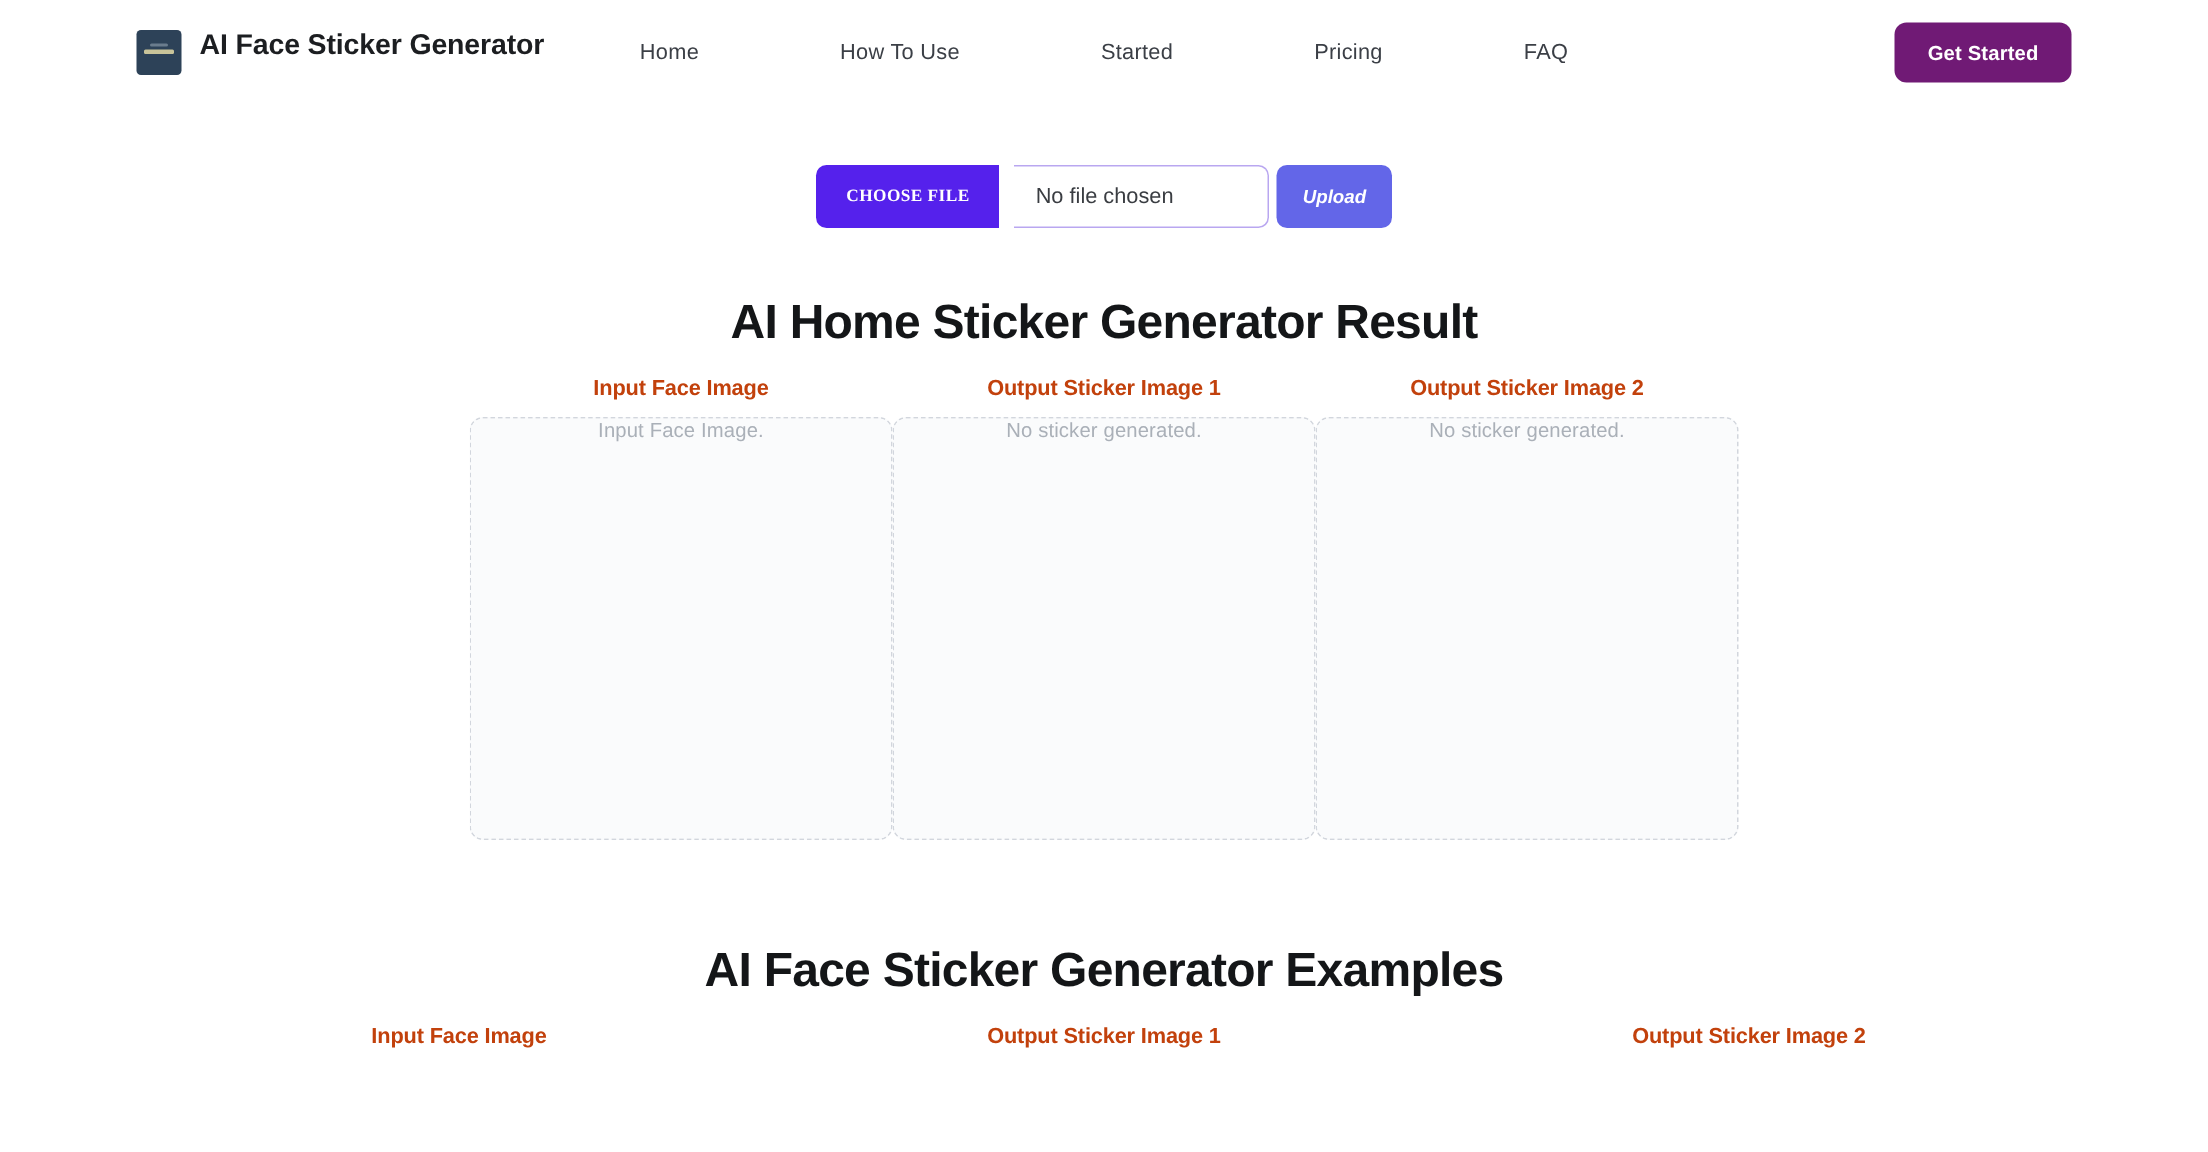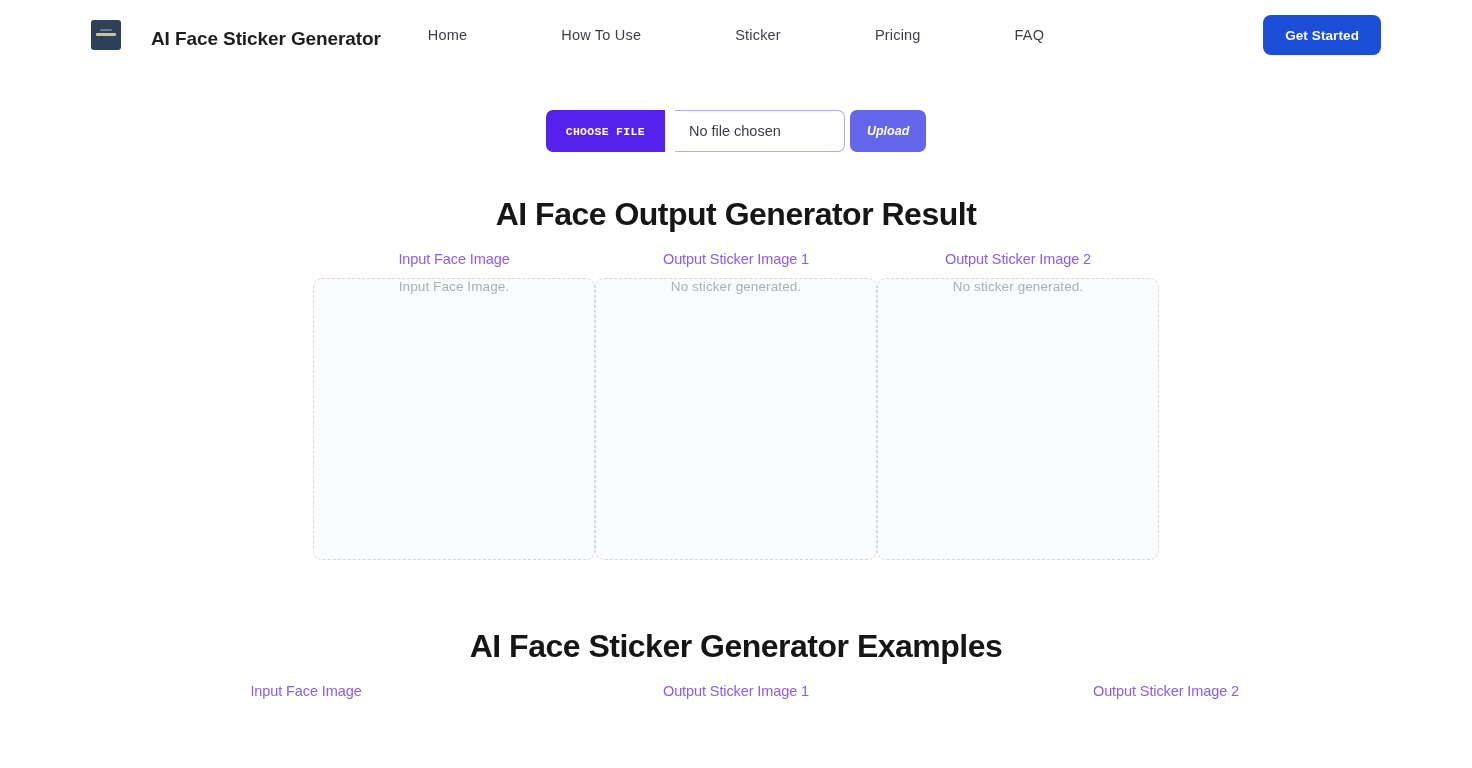--- a/index.html
+++ b/index.html
@@ -18,22 +18,22 @@
     height: 70px;
     display: flex;
     align-items: center;
     padding: 0 91px;
     background: #ffffff;
     position: relative;
   }
 
   .brand {
     display: flex;
-    align-items: flex-end;
-    gap: 30px;
+    align-items: flex-start;
+    gap: 12px;
     text-decoration: none;
     color: #1c1e21;
   }
 
   .brand-logo {
     width: 30px;
     height: 30px;
     background: #2d4258;
     border-radius: 3px;
     position: relative;
@@ -82,21 +82,21 @@
     color: #3b3f46;
     text-decoration: none;
     white-space: nowrap;
     letter-spacing: 0.2px;
   }
 
   .cta-button {
     position: absolute;
     right: 91px;
     top: 15px;
-    background: #1d4ed8;
+    background: #701a75;
     color: #ffffff;
     border: none;
     border-radius: 8px;
     height: 40px;
     padding: 0 22px;
     font-size: 13.5px;
     font-weight: bold;
     font-family: "Liberation Sans", sans-serif;
     cursor: pointer;
     letter-spacing: 0.1px;
@@ -126,21 +126,21 @@
   .file-control {
     display: flex;
     align-items: stretch;
     height: 42px;
   }
 
   .choose-file-btn {
     background: #5521ec;
     color: #ffffff;
     border: none;
-    font-family: Liberation Mono, monospace;
+    font-family: Liberation Serif, serif;
     font-size: 11.5px;
     font-weight: bold;
     letter-spacing: 0.3px;
     padding: 0 20px;
     border-radius: 7px 0 0 7px;
     cursor: pointer;
   }
 
   .file-name-field {
     width: 170px;
@@ -177,22 +177,22 @@
     margin: 18px auto 0;
     width: 846px;
     display: grid;
     grid-template-columns: repeat(3, 1fr);
   }
 
   .result-col { display: flex; flex-direction: column; }
 
   .col-label {
     font-size: 14.5px;
-    font-weight: normal;
-    color: #8b5cf6;
+    font-weight: bold;
+    color: #c2410c;
     margin-bottom: 11px;
     letter-spacing: -0.1px;
   }
 
   .dropzone {
     height: 282px;
     border: 1px dashed #d2d6dd;
     border-radius: 9px;
     background: #fafbfc;
     display: flex;
@@ -228,41 +228,41 @@
 
 <header class="site-header">
   <a class="brand" href="#">
     <span class="brand-logo"></span>
     <span class="brand-name">AI Face Sticker Generator</span>
   </a>
 
   <nav class="main-nav">
     <a class="nav-link" href="#">Home</a>
     <a class="nav-link" href="#">How To Use</a>
-    <a class="nav-link" href="#">Sticker</a>
+    <a class="nav-link" href="#">Started</a>
     <a class="nav-link" href="#">Pricing</a>
     <a class="nav-link" href="#">FAQ</a>
   </nav>
 
   <button class="cta-button">Get Started</button>
 </header>
 
 <section class="upload-section">
 
   <div class="file-row">
     <div class="file-control">
       <button class="choose-file-btn">CHOOSE FILE</button>
       <input class="file-name-field" type="text" readonly="" value="No file chosen" style="">
     </div>
     <button class="upload-btn">Upload</button>
   </div>
 </section>
 
 <section class="result-section">
-  <h2 class="section-title-lg">AI Face Output Generator Result</h2>
+  <h2 class="section-title-lg">AI Home Sticker Generator Result</h2>
 
   <div class="result-grid">
     <div class="result-col">
       <div class="col-label">Input Face Image</div>
       <div class="dropzone">
         <span class="dropzone-text">Input Face Image.</span>
       </div>
     </div>
 
     <div class="result-col">

